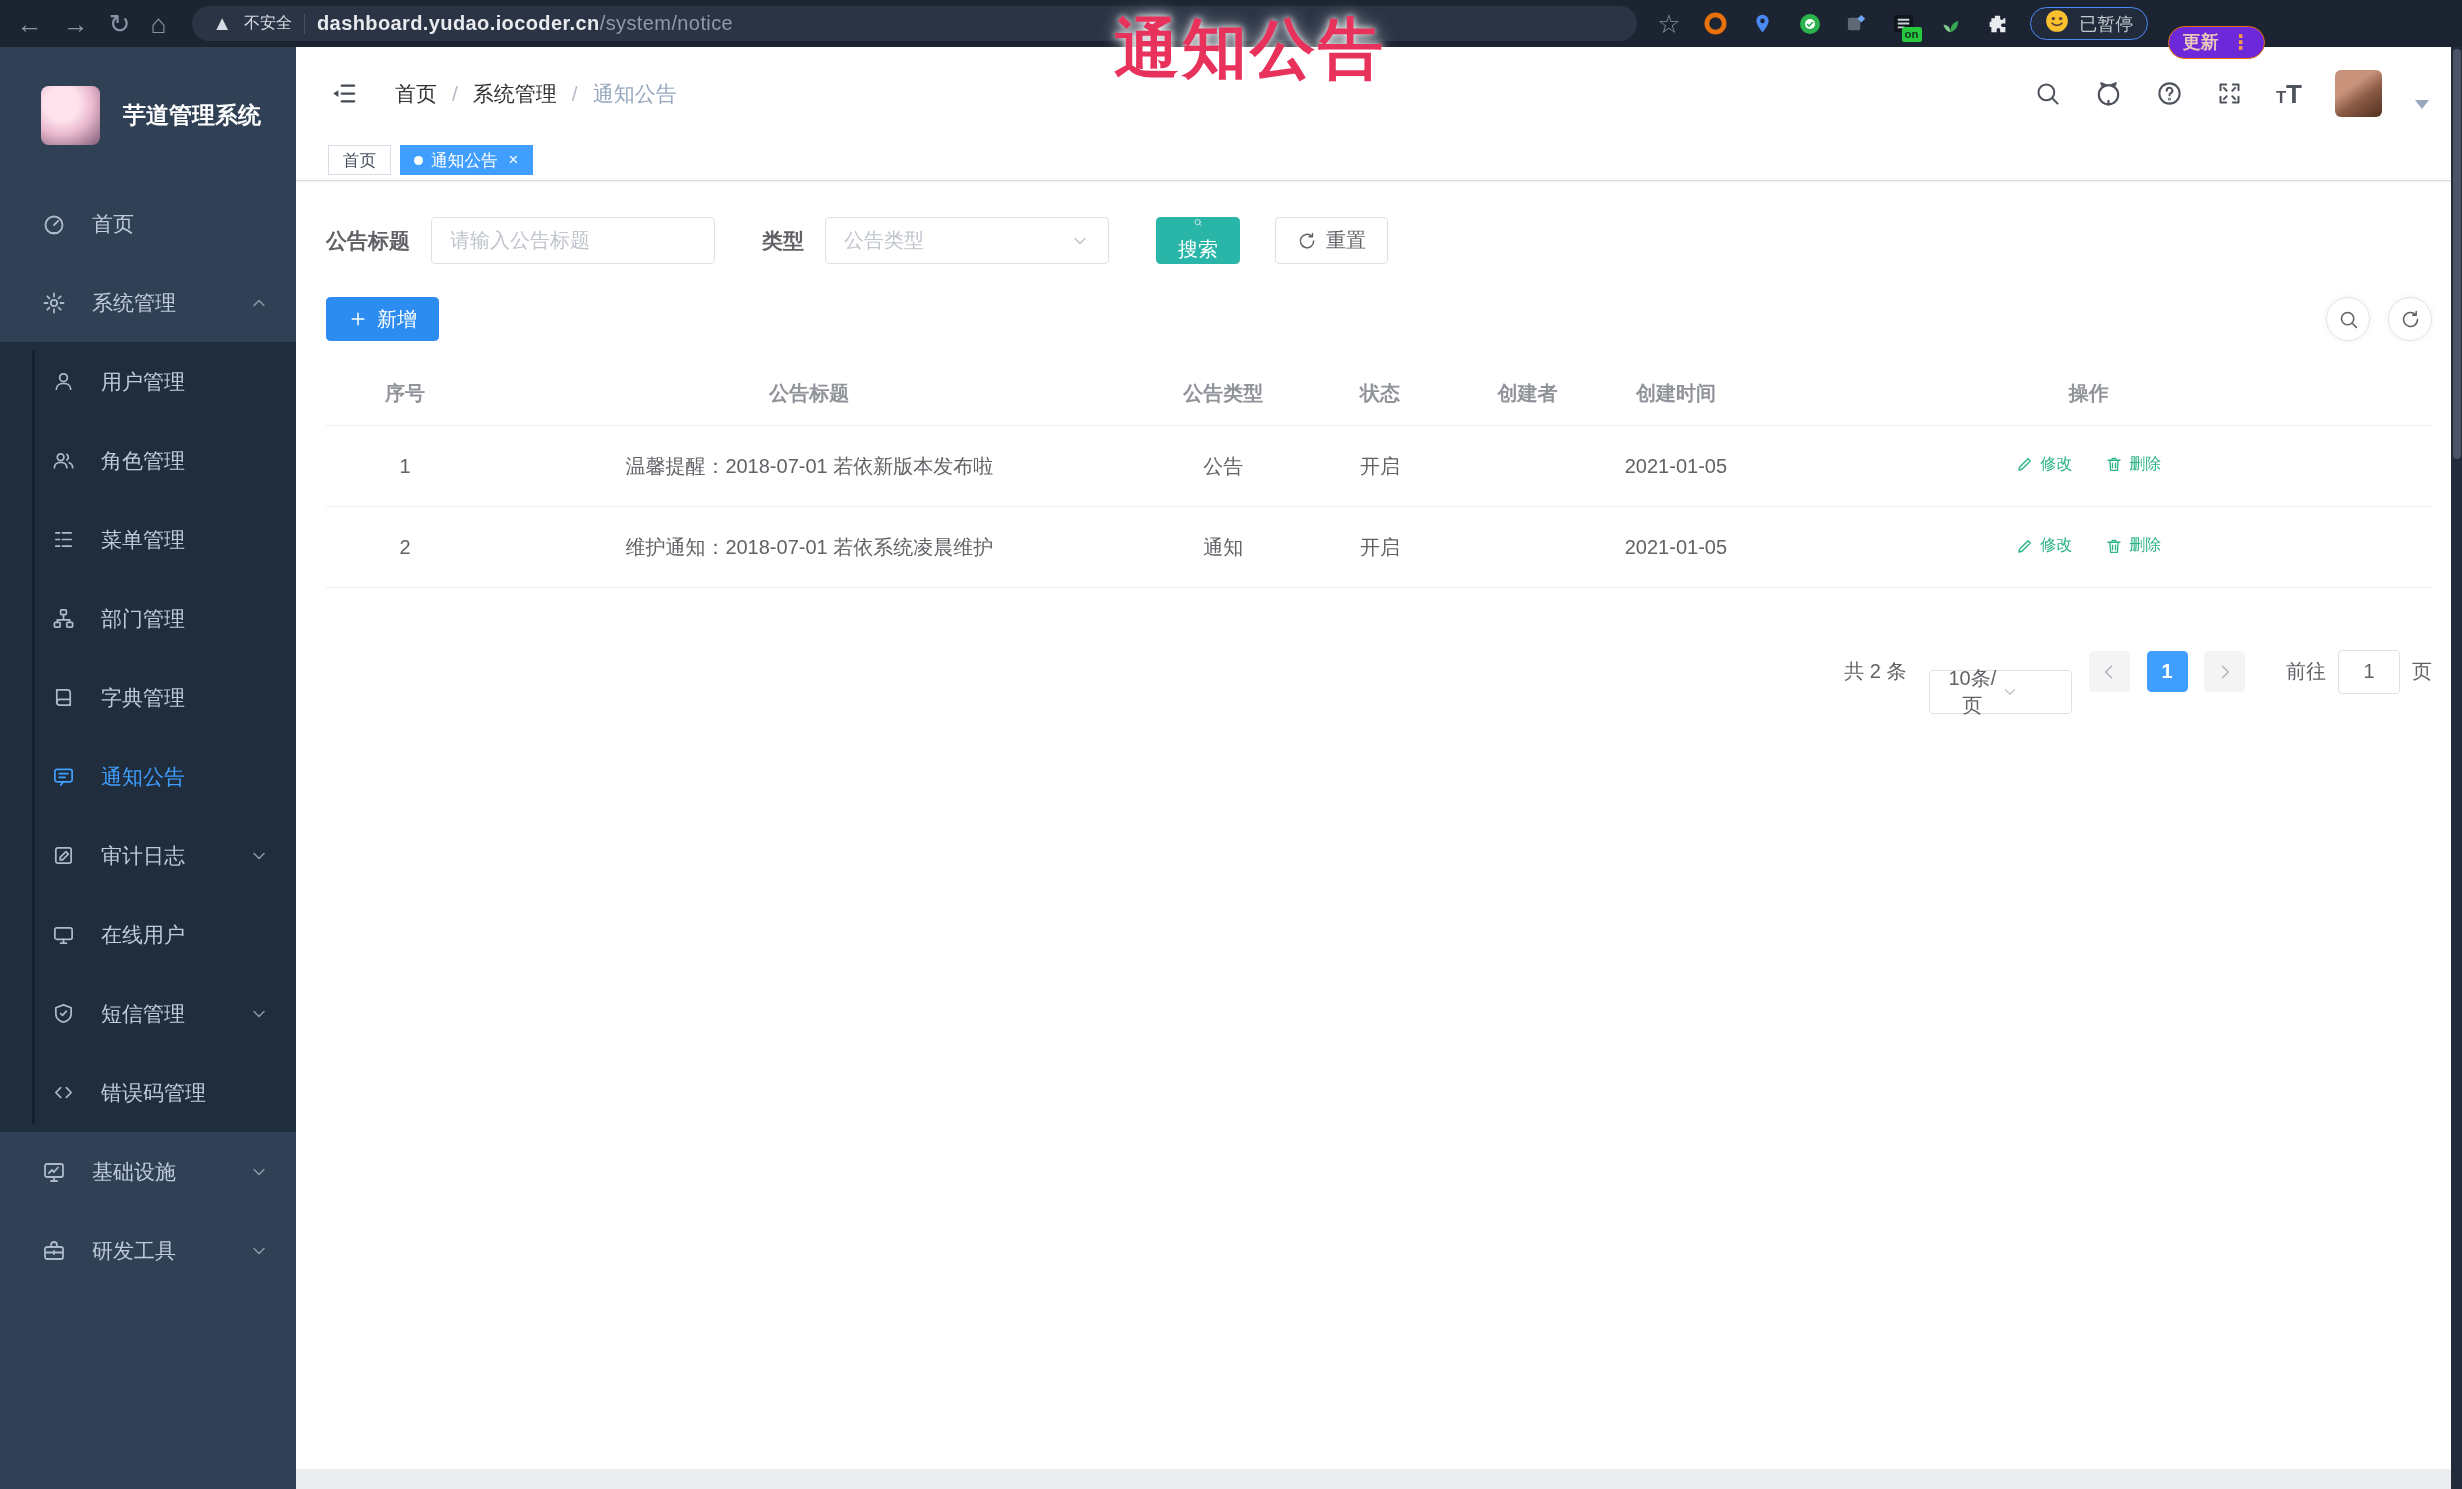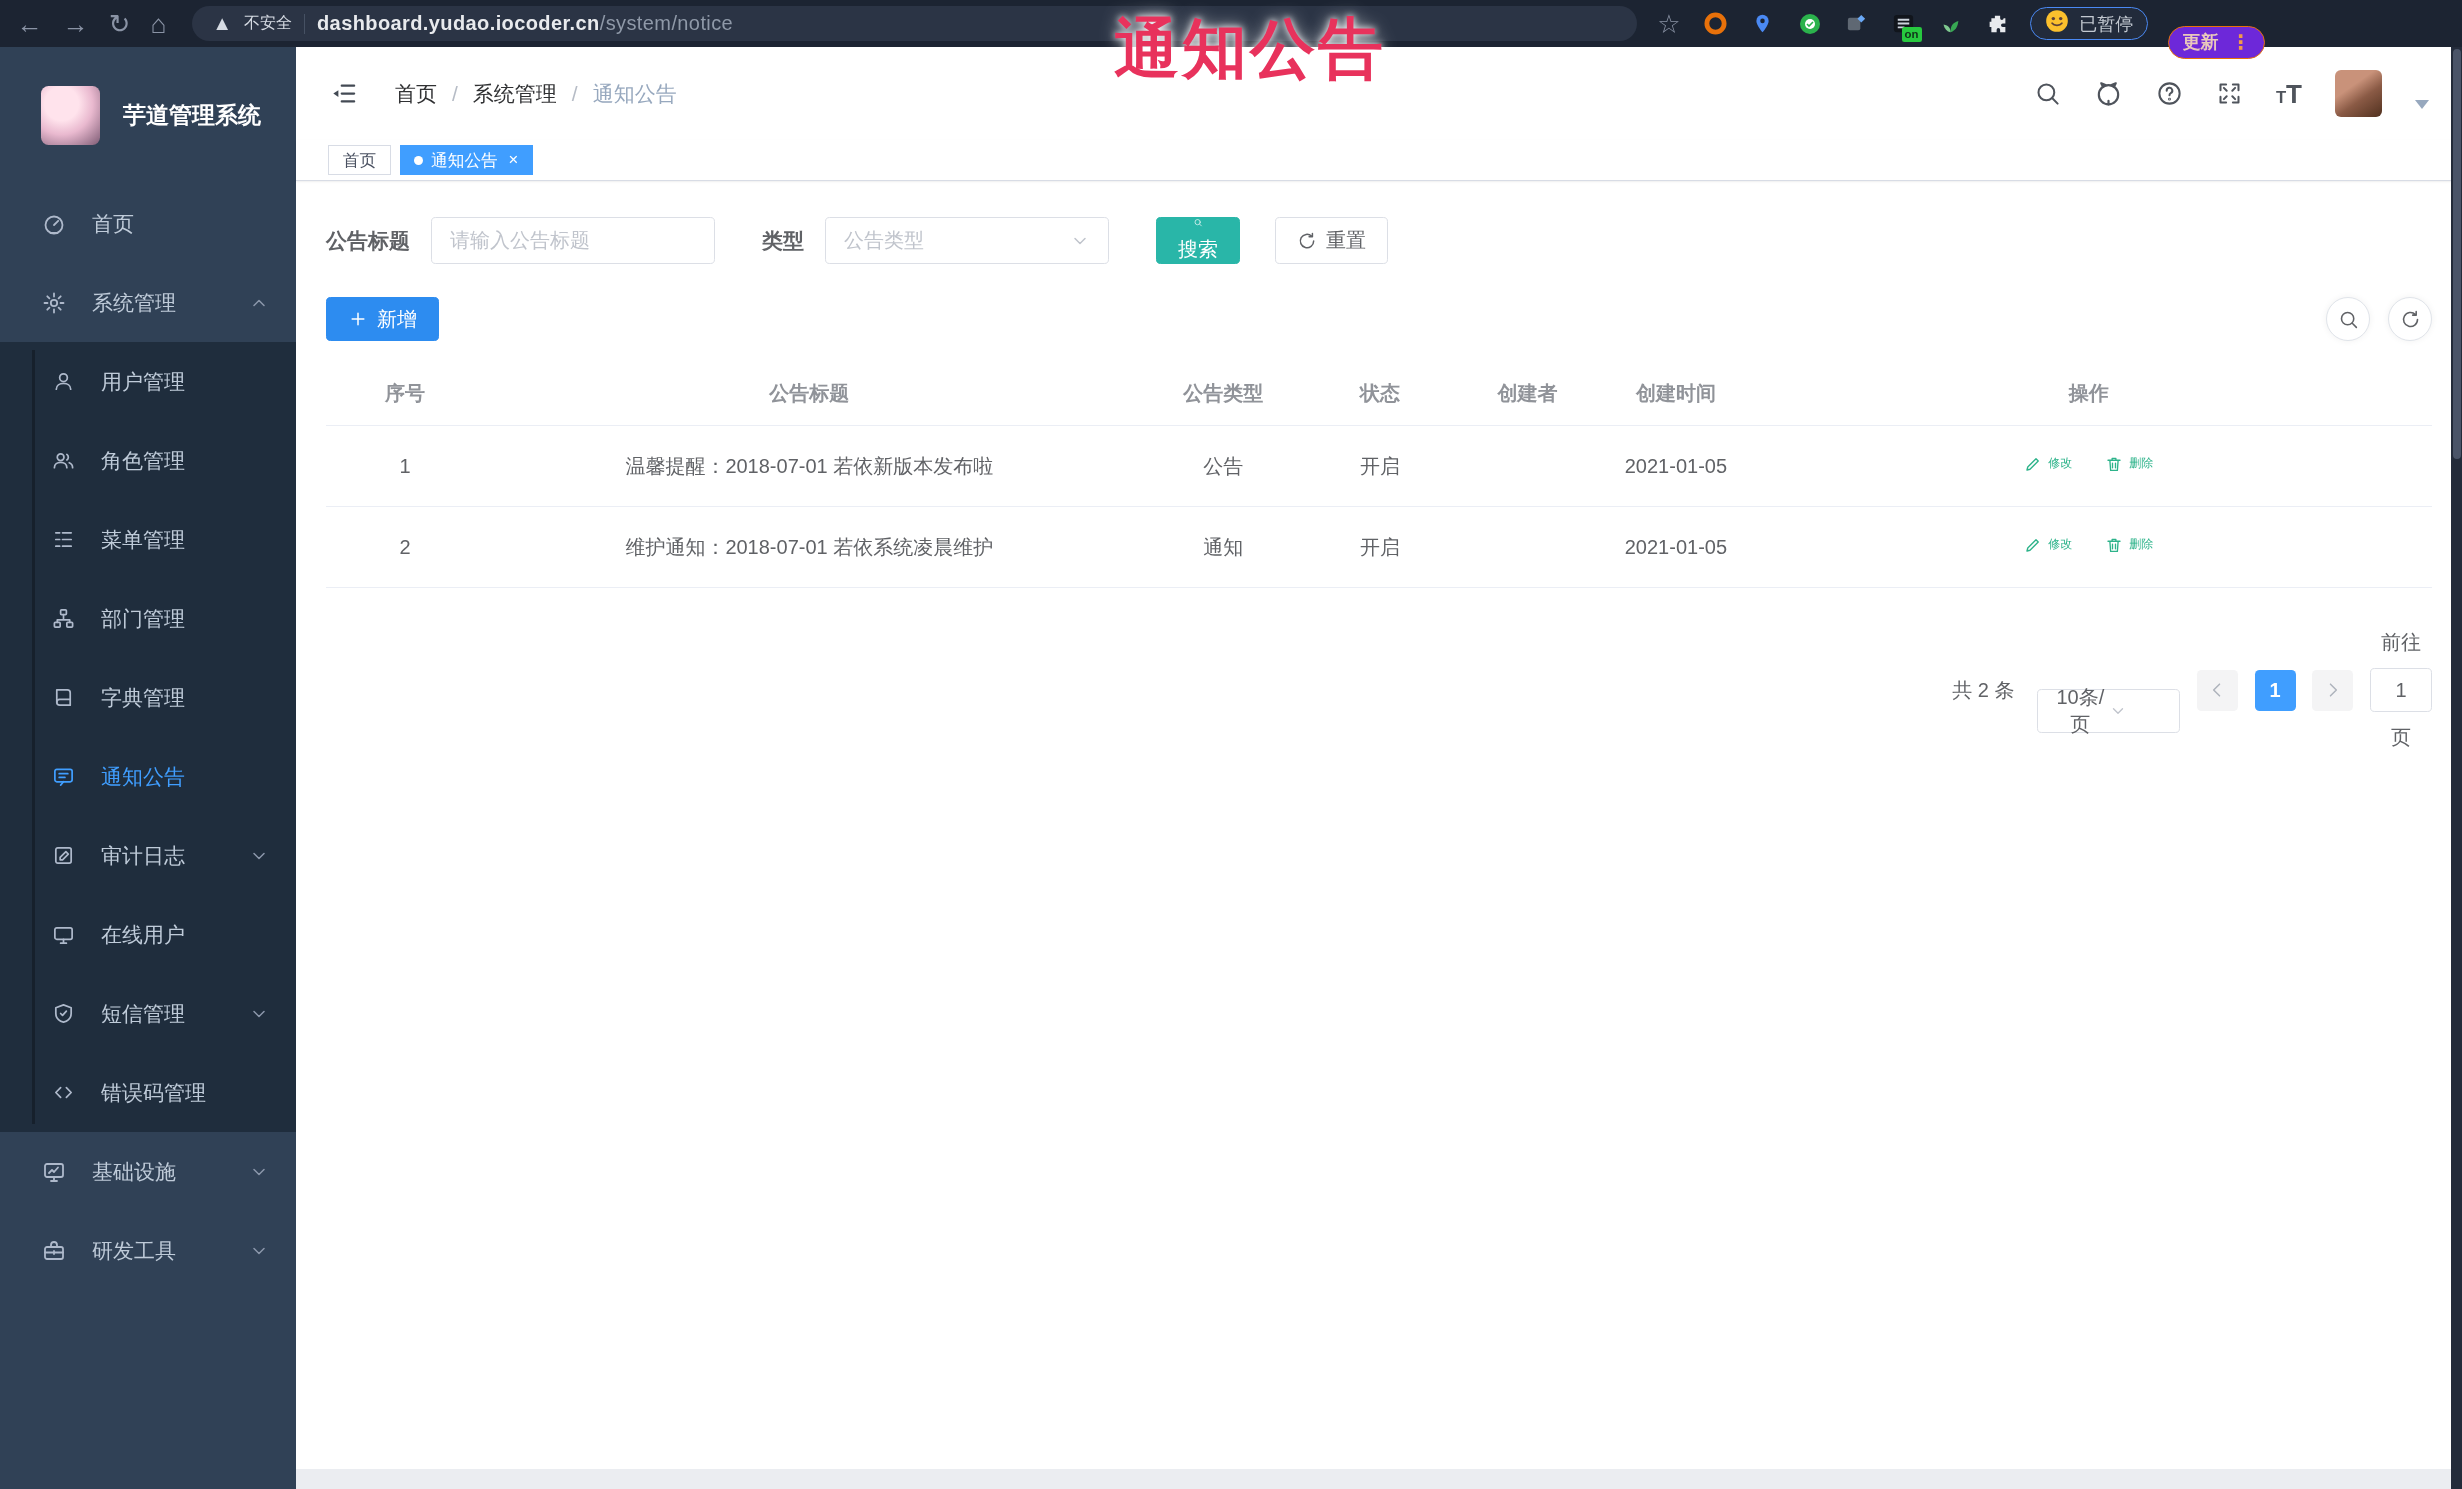--- a/index.html
+++ b/index.html
@@ -137,37 +137,37 @@
   .grid th {
     font-size: 20px; color: #909399; font-weight: 700; padding: 18px 4.6px;
     border-bottom: 0.8px solid #ebeef5; text-align: center;
   }
   .grid td {
     font-size: 20px; color: #606266; padding: 26.6px 4.6px; text-align: center;
     border-bottom: 0.8px solid #ebeef5; overflow: hidden; white-space: nowrap;
   }
   .action-link {
     color: #2db38a; text-decoration: none; display: inline-flex; align-items: center;
-    gap: 6px; margin: 0 13.7px; font-size: 12px; cursor: pointer;
+    gap: 6px; margin: 0 13.7px; font-size: 16px; cursor: pointer;
   }
 
   .pagination { display: flex; justify-content: flex-end; align-items: center; margin-top: 41px; gap: 16.7px; font-size: 20px; color: #606266; }
   .pg-total { margin-right: 6px; }
   .pg-size {
     width: 143px; height: 44px; border: 0.8px solid #dcdfe6; border-radius: 4.6px;
     display: flex; align-items: center; padding: 0 13.7px; color: #606266; cursor: pointer; margin-top: 41px;
   }
   .pg-size span { flex: 1; text-align: center; }
   .pg-size .sel-caret { color: #c0c4cc; display: inline-flex; }
   .pg-btn {
     width: 41px; height: 41px; border-radius: 4.6px; background: #f4f4f5; color: #aeb3bc;
     display: inline-flex; align-items: center; justify-content: center; font-size: 21px; cursor: pointer; border: none;
   }
   .pg-page { background: #409eff; color: #fff; font-weight: 700; font-size: 20px; }
-  .pg-goto { display: flex; align-items: center; gap: 12px; margin-left: 0; flex-direction: column; }
+  .pg-goto { display: flex; align-items: center; gap: 12px; margin-left: 24px; }
   .goto-input {
     width: 62px; height: 44px; border: 0.8px solid #dcdfe6; border-radius: 4.6px;
     text-align: center; font-size: 20px; color: #606266; font-family: inherit; outline: none;
   }
 
   .bottom-strip { height: 21px; background: #ebedf1; }
 
   .page-scrollbar { position: absolute; right: 0; top: 47px; bottom: 0; width: 10.6px; background: #232b3a; z-index: 6; }
   .page-scrollbar .thumb { position: absolute; top: 1.5px; left: 1.5px; right: 1.5px; height: 410px; border-radius: 4.6px; background: #4a5468; }
 </style>

